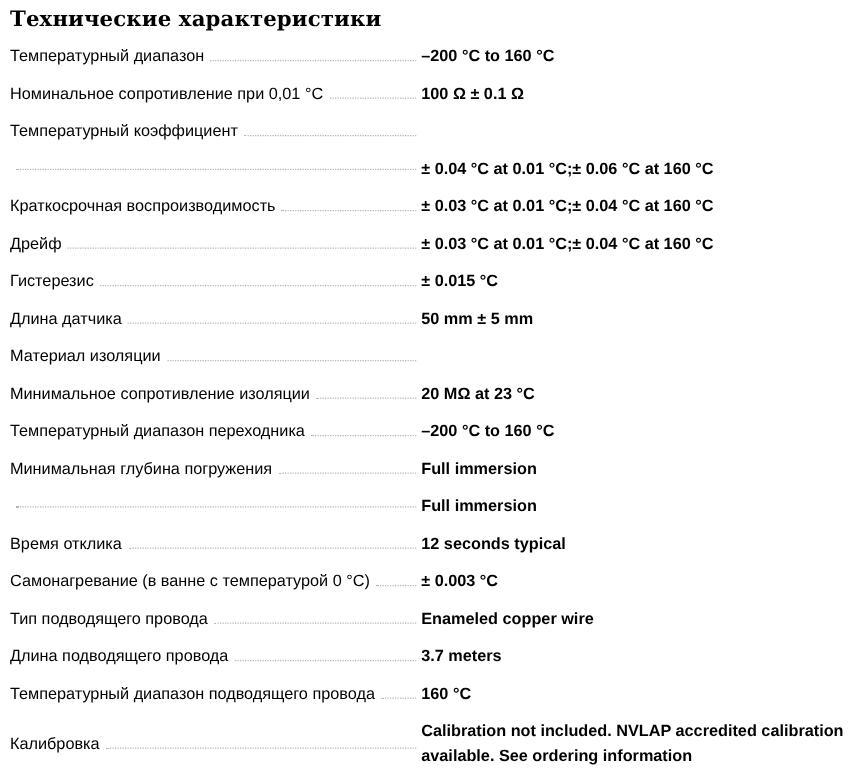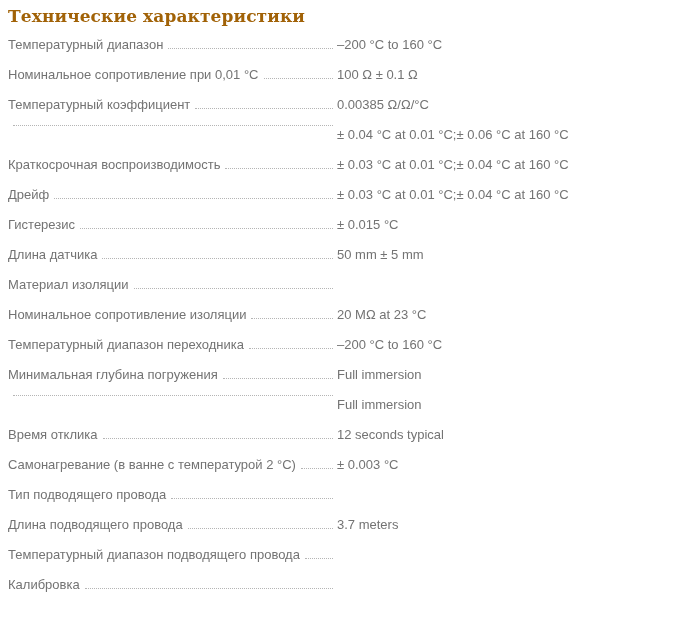--- a/index.html
+++ b/index.html
@@ -16,33 +16,33 @@
   .sheet {
     padding: 5px 0 0 8px;
     box-sizing: border-box;
     width: 689px;
   }
   .title {
     font-family: "DejaVu Serif", serif;
     font-weight: bold;
     font-size: 17px;
     line-height: 22px;
-    color: #a16207;
+    color: #000000;
     margin: 0 0 8px 0;
     letter-spacing: 0.1px;
   }
   .spec-table {
     width: 100%;
   }
   .row {
     display: flex;
-    align-items: flex-start;
+    align-items: center;
     font-size: 13px;
     line-height: 20px;
-    color: #737373;
+    color: #000000;
     margin-bottom: 10px;
   }
   .row-left {
     flex: 0 0 329px;
     width: 329px;
     display: flex;
     align-items: baseline;
     min-width: 0;
   }
   .label {
@@ -51,20 +51,21 @@
   .leader {
     flex: 1 1 auto;
     min-width: 12px;
     border-bottom: 1px dotted #b5b5b5;
     margin: 0 4px -2px 5px;
   }
   .value {
     flex: 1 1 auto;
     min-width: 0;
     padding-right: 2px;
+    font-weight: bold;
   }
 </style>
 </head>
 <body>
 
 <div class="sheet">
   <h2 class="title">Технические характеристики</h2>
   <div class="spec-table" id="spec-table">
   <div class="row">
     <div class="row-left">
@@ -80,21 +81,20 @@
       <span class="leader"></span>
     </div>
     <div class="value">100 Ω ± 0.1 Ω</div>
   </div>
 
   <div class="row">
     <div class="row-left">
       <span class="label">Температурный коэффициент</span>
       <span class="leader"></span>
     </div>
-    <div class="value">0.00385 Ω/Ω/°C</div>
   </div>
 
   <div class="row">
     <div class="row-left">
       <span class="leader"></span>
     </div>
     <div class="value">± 0.04 °C at 0.01 °C;± 0.06 °C at 160 °C</div>
   </div>
 
   <div class="row">
@@ -131,21 +131,21 @@
 
   <div class="row">
     <div class="row-left">
       <span class="label">Материал изоляции</span>
       <span class="leader"></span>
     </div>
   </div>
 
   <div class="row">
     <div class="row-left">
-      <span class="label">Номинальное сопротивление изоляции</span>
+      <span class="label">Минимальное сопротивление изоляции</span>
       <span class="leader"></span>
     </div>
     <div class="value">20 MΩ at 23 °C</div>
   </div>
 
   <div class="row">
     <div class="row-left">
       <span class="label">Температурный диапазон переходника</span>
       <span class="leader"></span>
     </div>
@@ -170,48 +170,51 @@
   <div class="row">
     <div class="row-left">
       <span class="label">Время отклика</span>
       <span class="leader"></span>
     </div>
     <div class="value">12 seconds typical</div>
   </div>
 
   <div class="row">
     <div class="row-left">
-      <span class="label">Самонагревание (в ванне с температурой 2 °C)</span>
+      <span class="label">Самонагревание (в ванне с температурой 0 °C)</span>
       <span class="leader"></span>
     </div>
     <div class="value">± 0.003 °C</div>
   </div>
 
   <div class="row">
     <div class="row-left">
       <span class="label">Тип подводящего провода</span>
       <span class="leader"></span>
     </div>
+    <div class="value">Enameled copper wire</div>
   </div>
 
   <div class="row">
     <div class="row-left">
       <span class="label">Длина подводящего провода</span>
       <span class="leader"></span>
     </div>
     <div class="value">3.7 meters</div>
   </div>
 
   <div class="row">
     <div class="row-left">
       <span class="label">Температурный диапазон подводящего провода</span>
       <span class="leader"></span>
     </div>
+    <div class="value">160 °C</div>
   </div>
 
   <div class="row">
     <div class="row-left">
       <span class="label">Калибровка</span>
       <span class="leader"></span>
     </div>
+    <div class="value">Calibration not included. NVLAP accredited calibration available. See ordering information</div>
   </div>
 </div>
 </div>
 
 </body></html>

